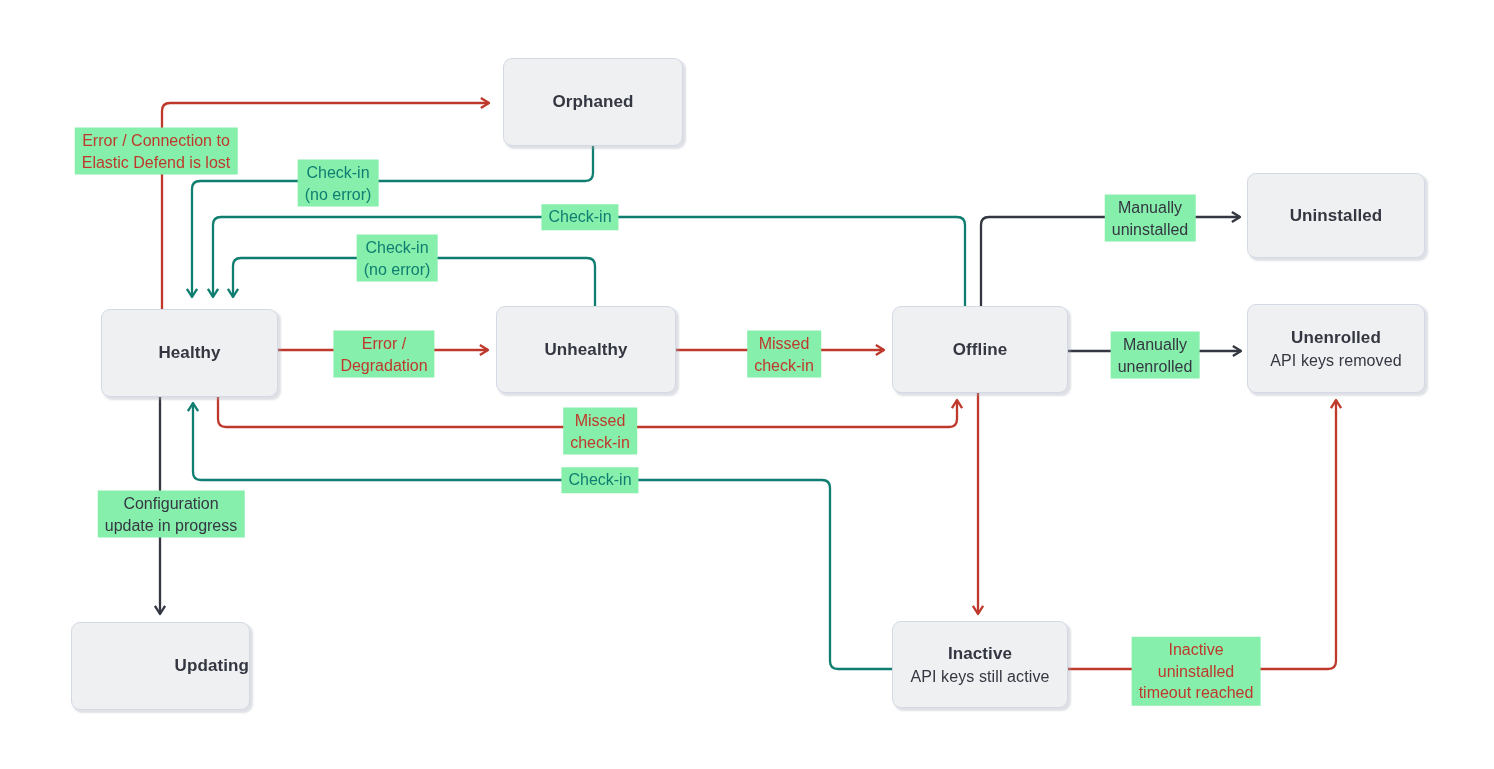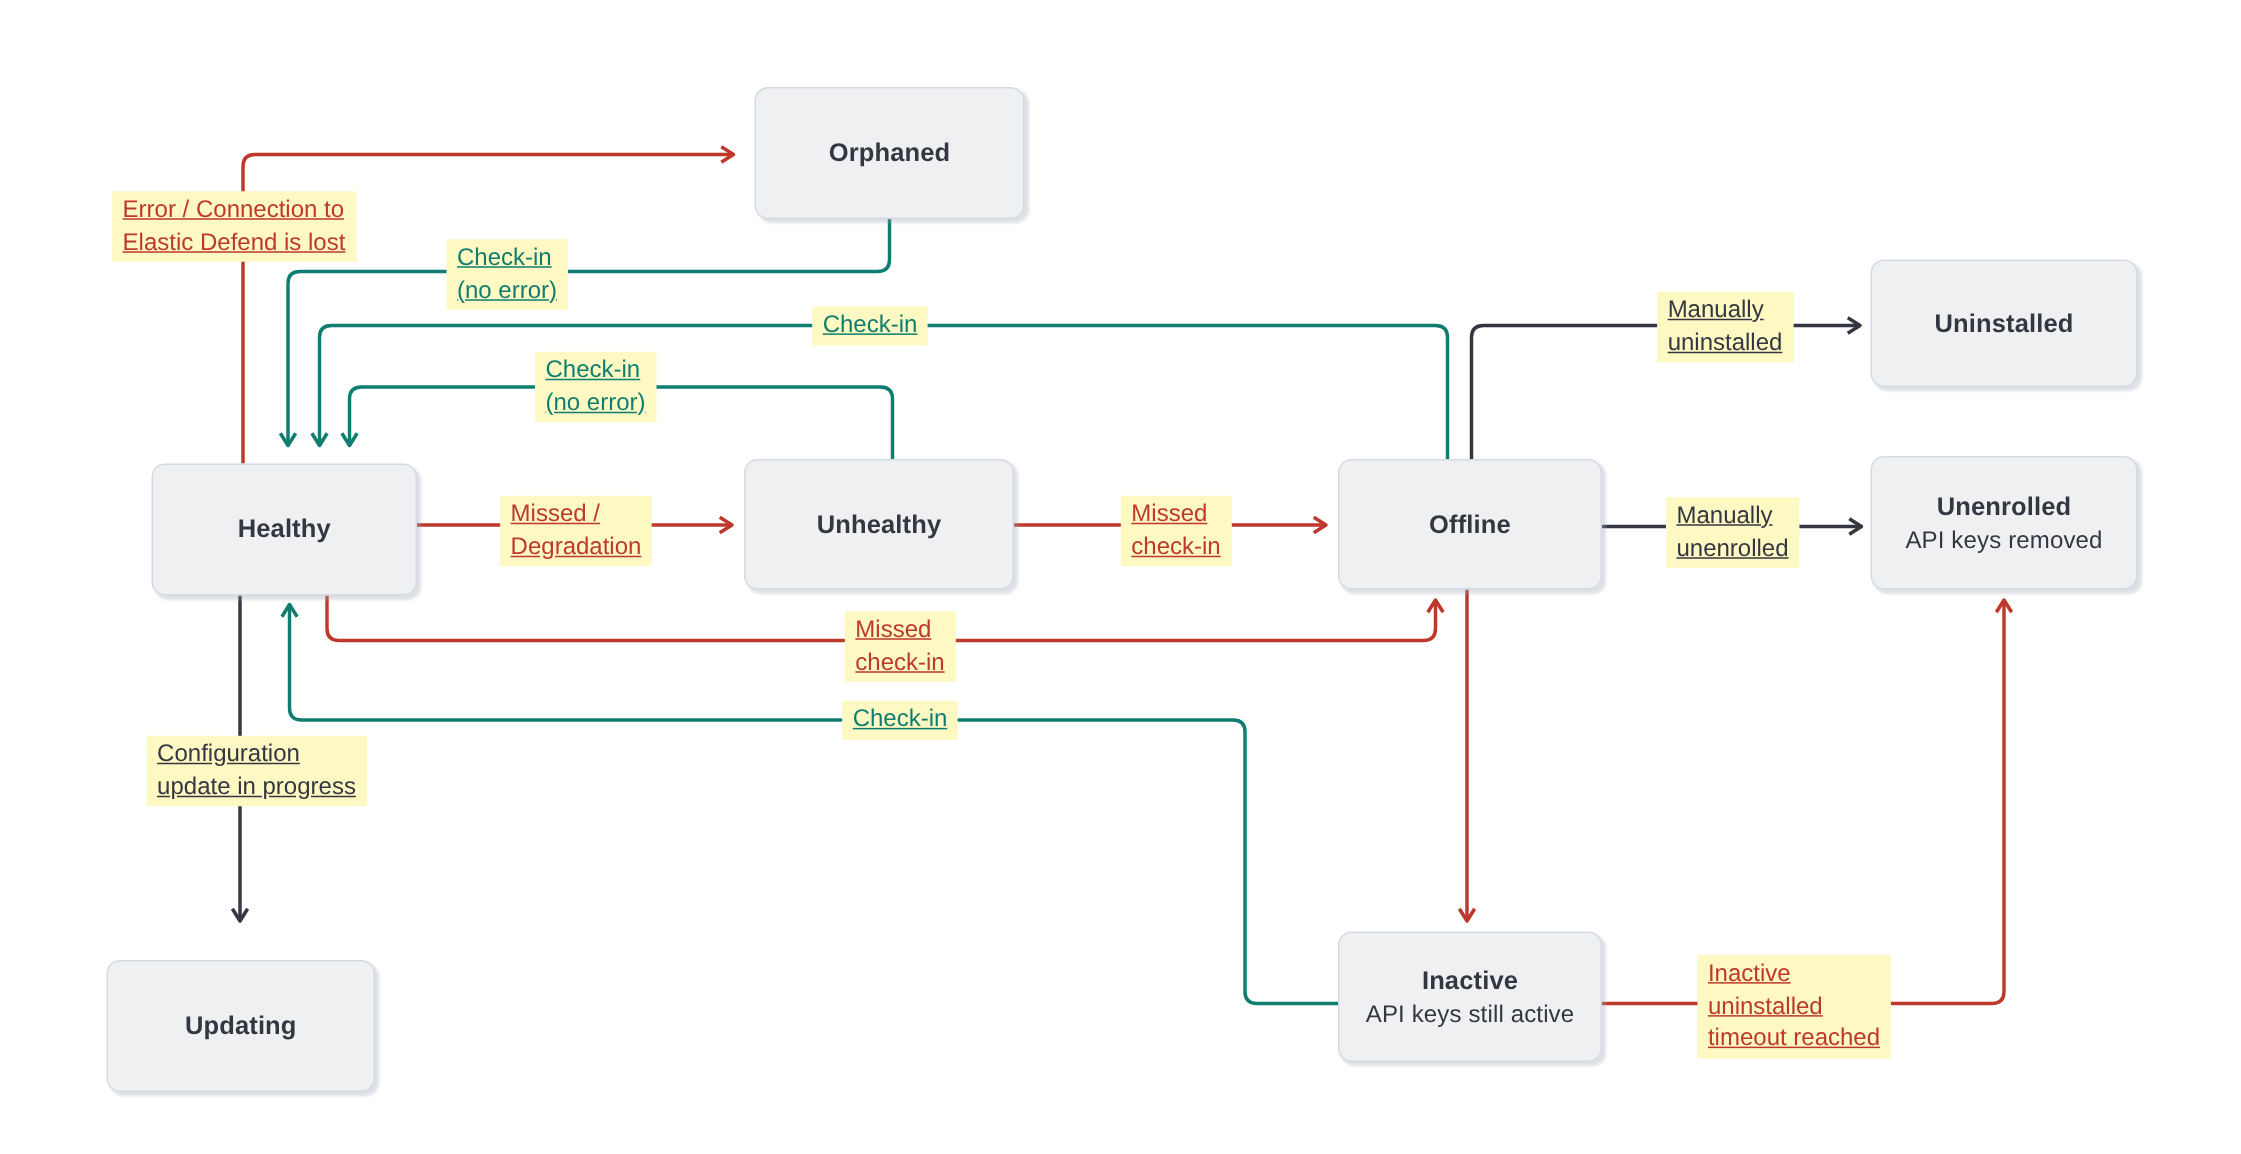--- a/index.html
+++ b/index.html
@@ -24,24 +24,24 @@
   }
   .node-title{
     color:#343741;font-weight:700;font-size:17px;letter-spacing:.1px;
   }
   .node-sub{
     color:#343741;font-weight:400;font-size:16px;letter-spacing:.1px;
   }
   .edge-label{
     position:absolute;
     transform:translate(-50%,-50%);
-    background:#fef9c3;
+    background:#86efac;
     padding:2px 7px;
     font-size:16px;line-height:21.5px;
-    white-space:nowrap;text-decoration:underline;
+    text-align:center;white-space:nowrap;
   }
   .edge-label span{display:block;}
   .red{color:#be392c;}
   .teal{color:#0f7e70;}
   .dark{color:#343741;}
 </style>
 </head>
 <body>
 
 <div id="stage">
@@ -104,21 +104,21 @@
 
   <div class="node" style="left:1247px;top:173px;width:178px;height:85px;">
     <span class="node-title">Uninstalled</span>
   </div>
 
   <div class="node" style="left:1247px;top:304px;width:178px;height:89px;gap:4px;">
     <span class="node-title">Unenrolled</span>
     <span class="node-sub">API keys removed</span>
   </div>
 
-  <div class="node" style="left:71px;top:640px;width:179px;height:88px;">
+  <div class="node" style="left:71px;top:622px;width:179px;height:88px;align-items:flex-end;">
     <span class="node-title">Updating</span>
   </div>
 
   <div class="node" style="left:892px;top:621px;width:176px;height:87px;gap:4px;">
     <span class="node-title">Inactive</span>
     <span class="node-sub">API keys still active</span>
   </div>
 
   <div class="edge-label red" style="left:156px;top:151px;">
     <span>Error / Connection to</span>
@@ -133,21 +133,21 @@
   <div class="edge-label teal" style="left:580px;top:217px;">
     <span>Check-in</span>
   </div>
 
   <div class="edge-label teal" style="left:397px;top:258px;">
     <span>Check-in</span>
     <span>(no error)</span>
   </div>
 
   <div class="edge-label red" style="left:384px;top:354px;">
-    <span>Missed /</span>
+    <span>Error /</span>
     <span>Degradation</span>
   </div>
 
   <div class="edge-label red" style="left:784px;top:354px;">
     <span>Missed</span>
     <span>check-in</span>
   </div>
 
   <div class="edge-label dark" style="left:1150px;top:218px;">
     <span>Manually</span>

